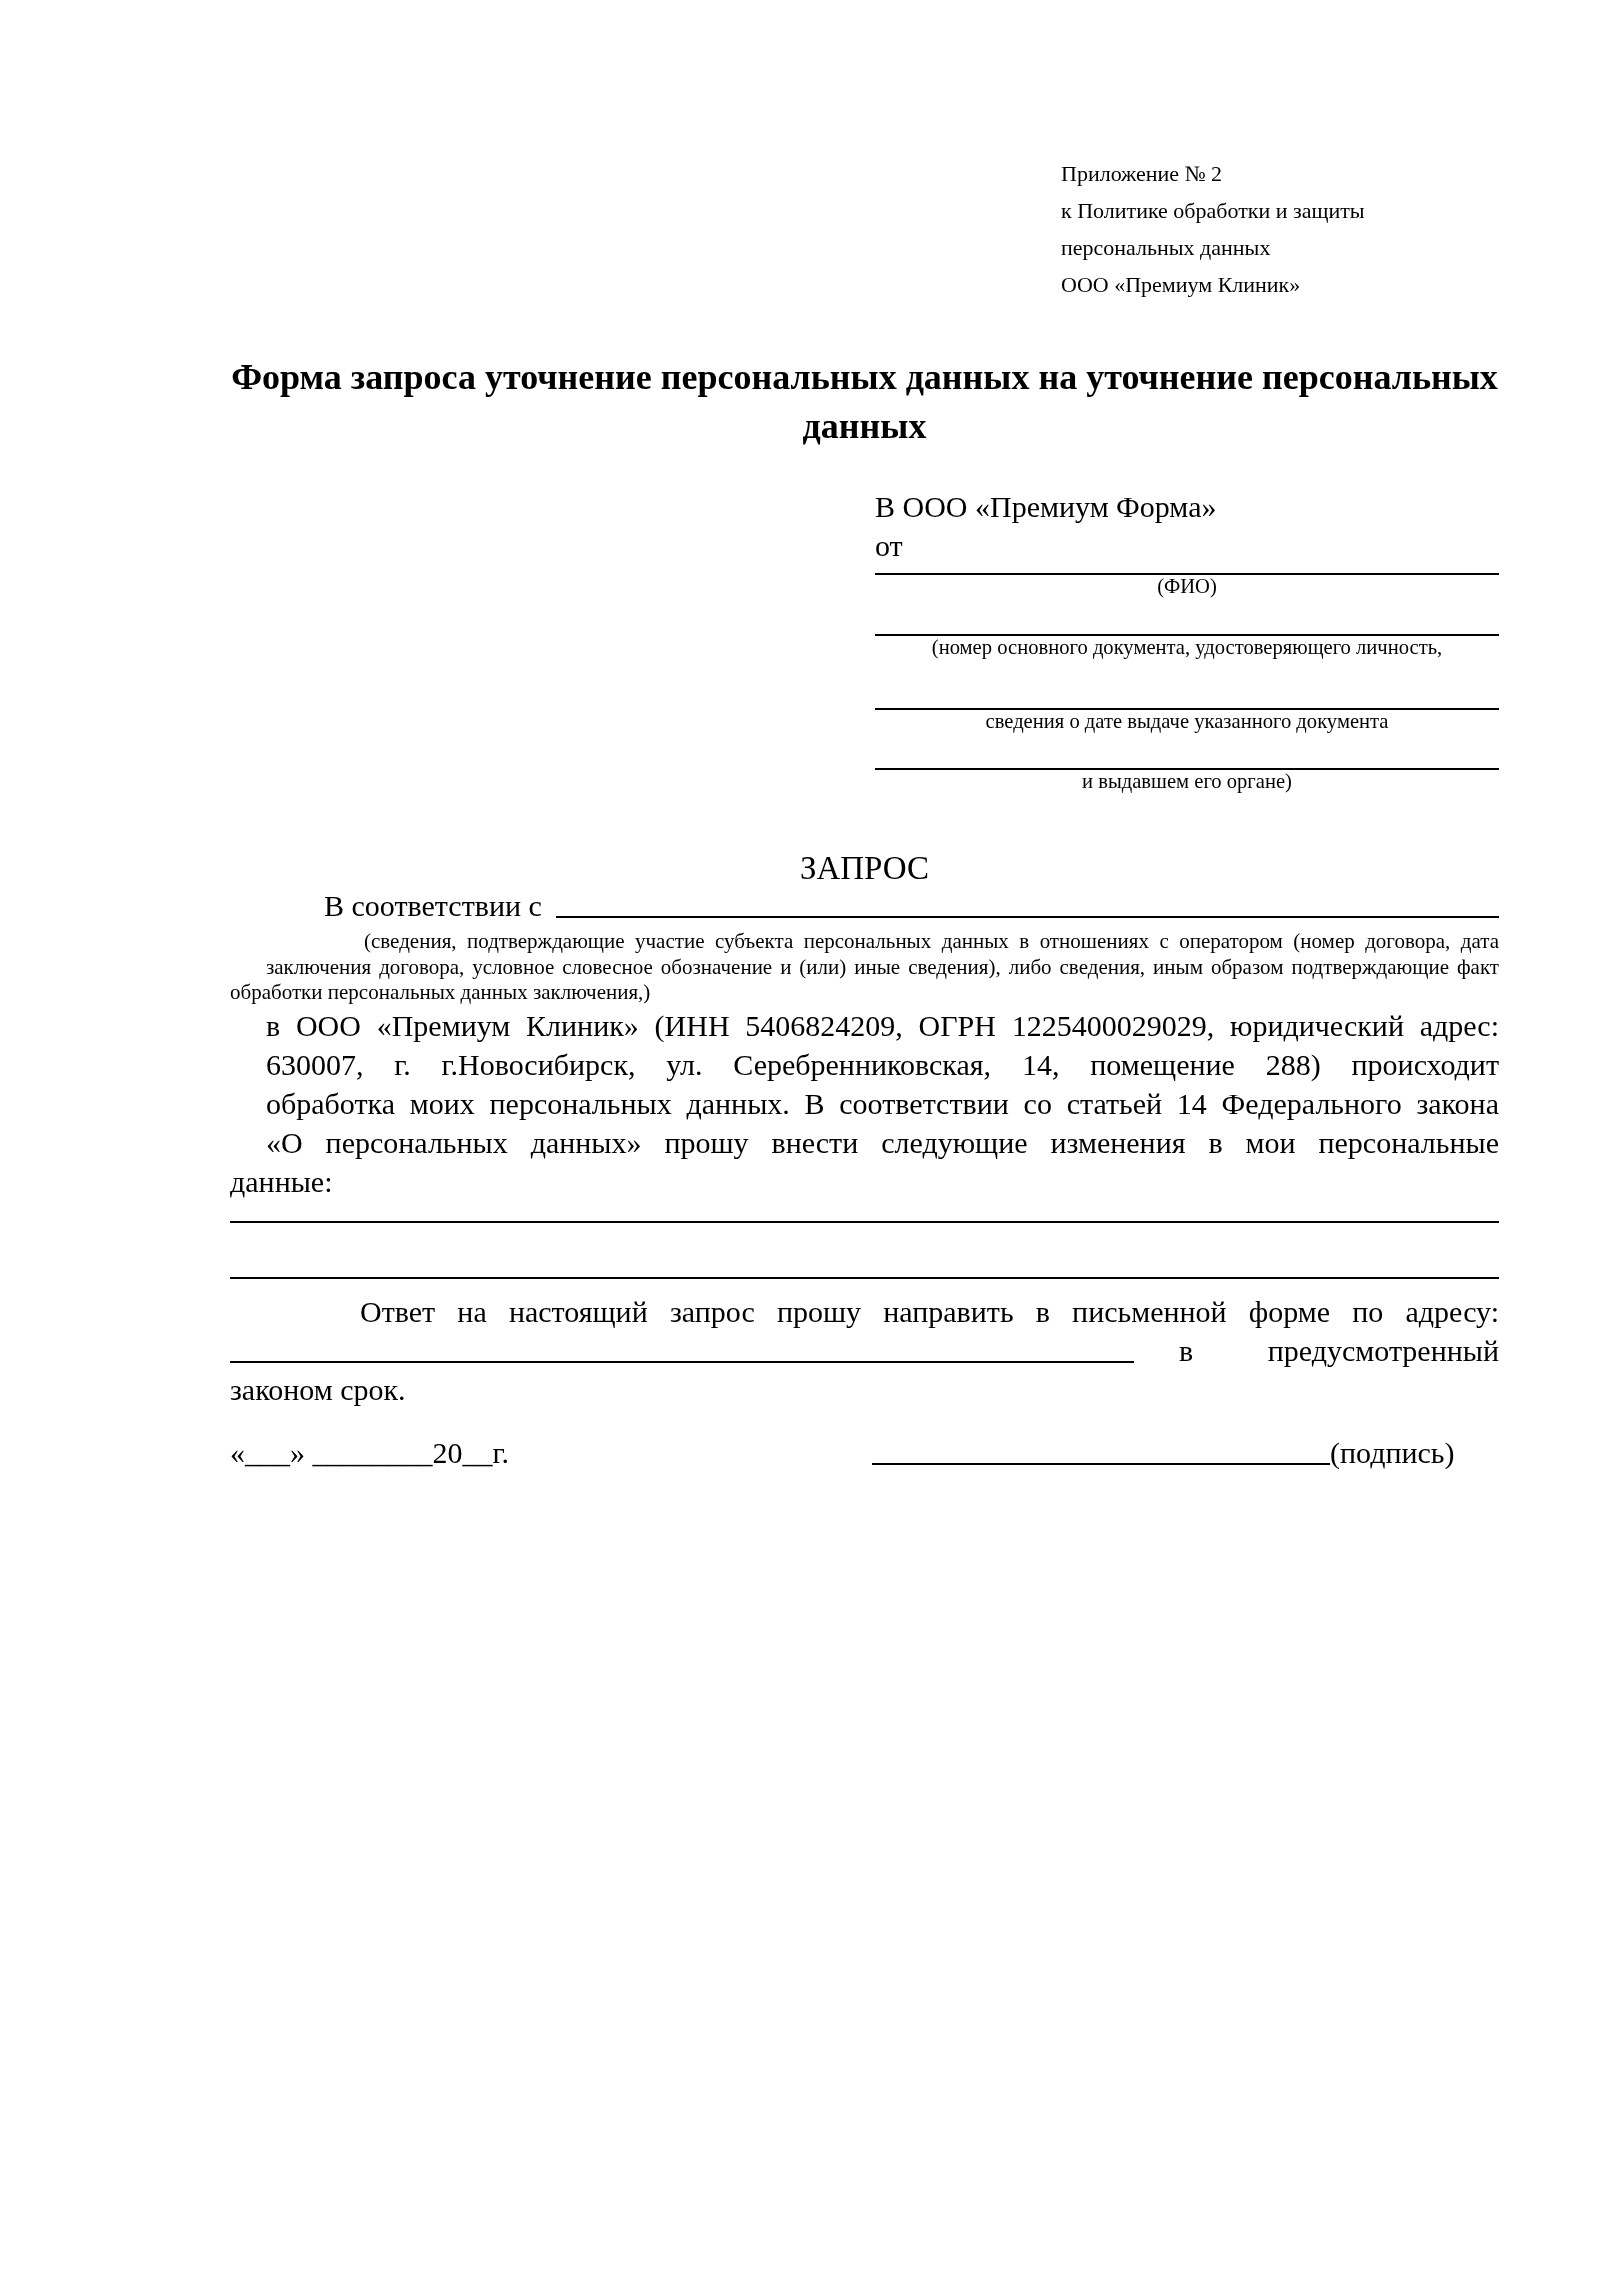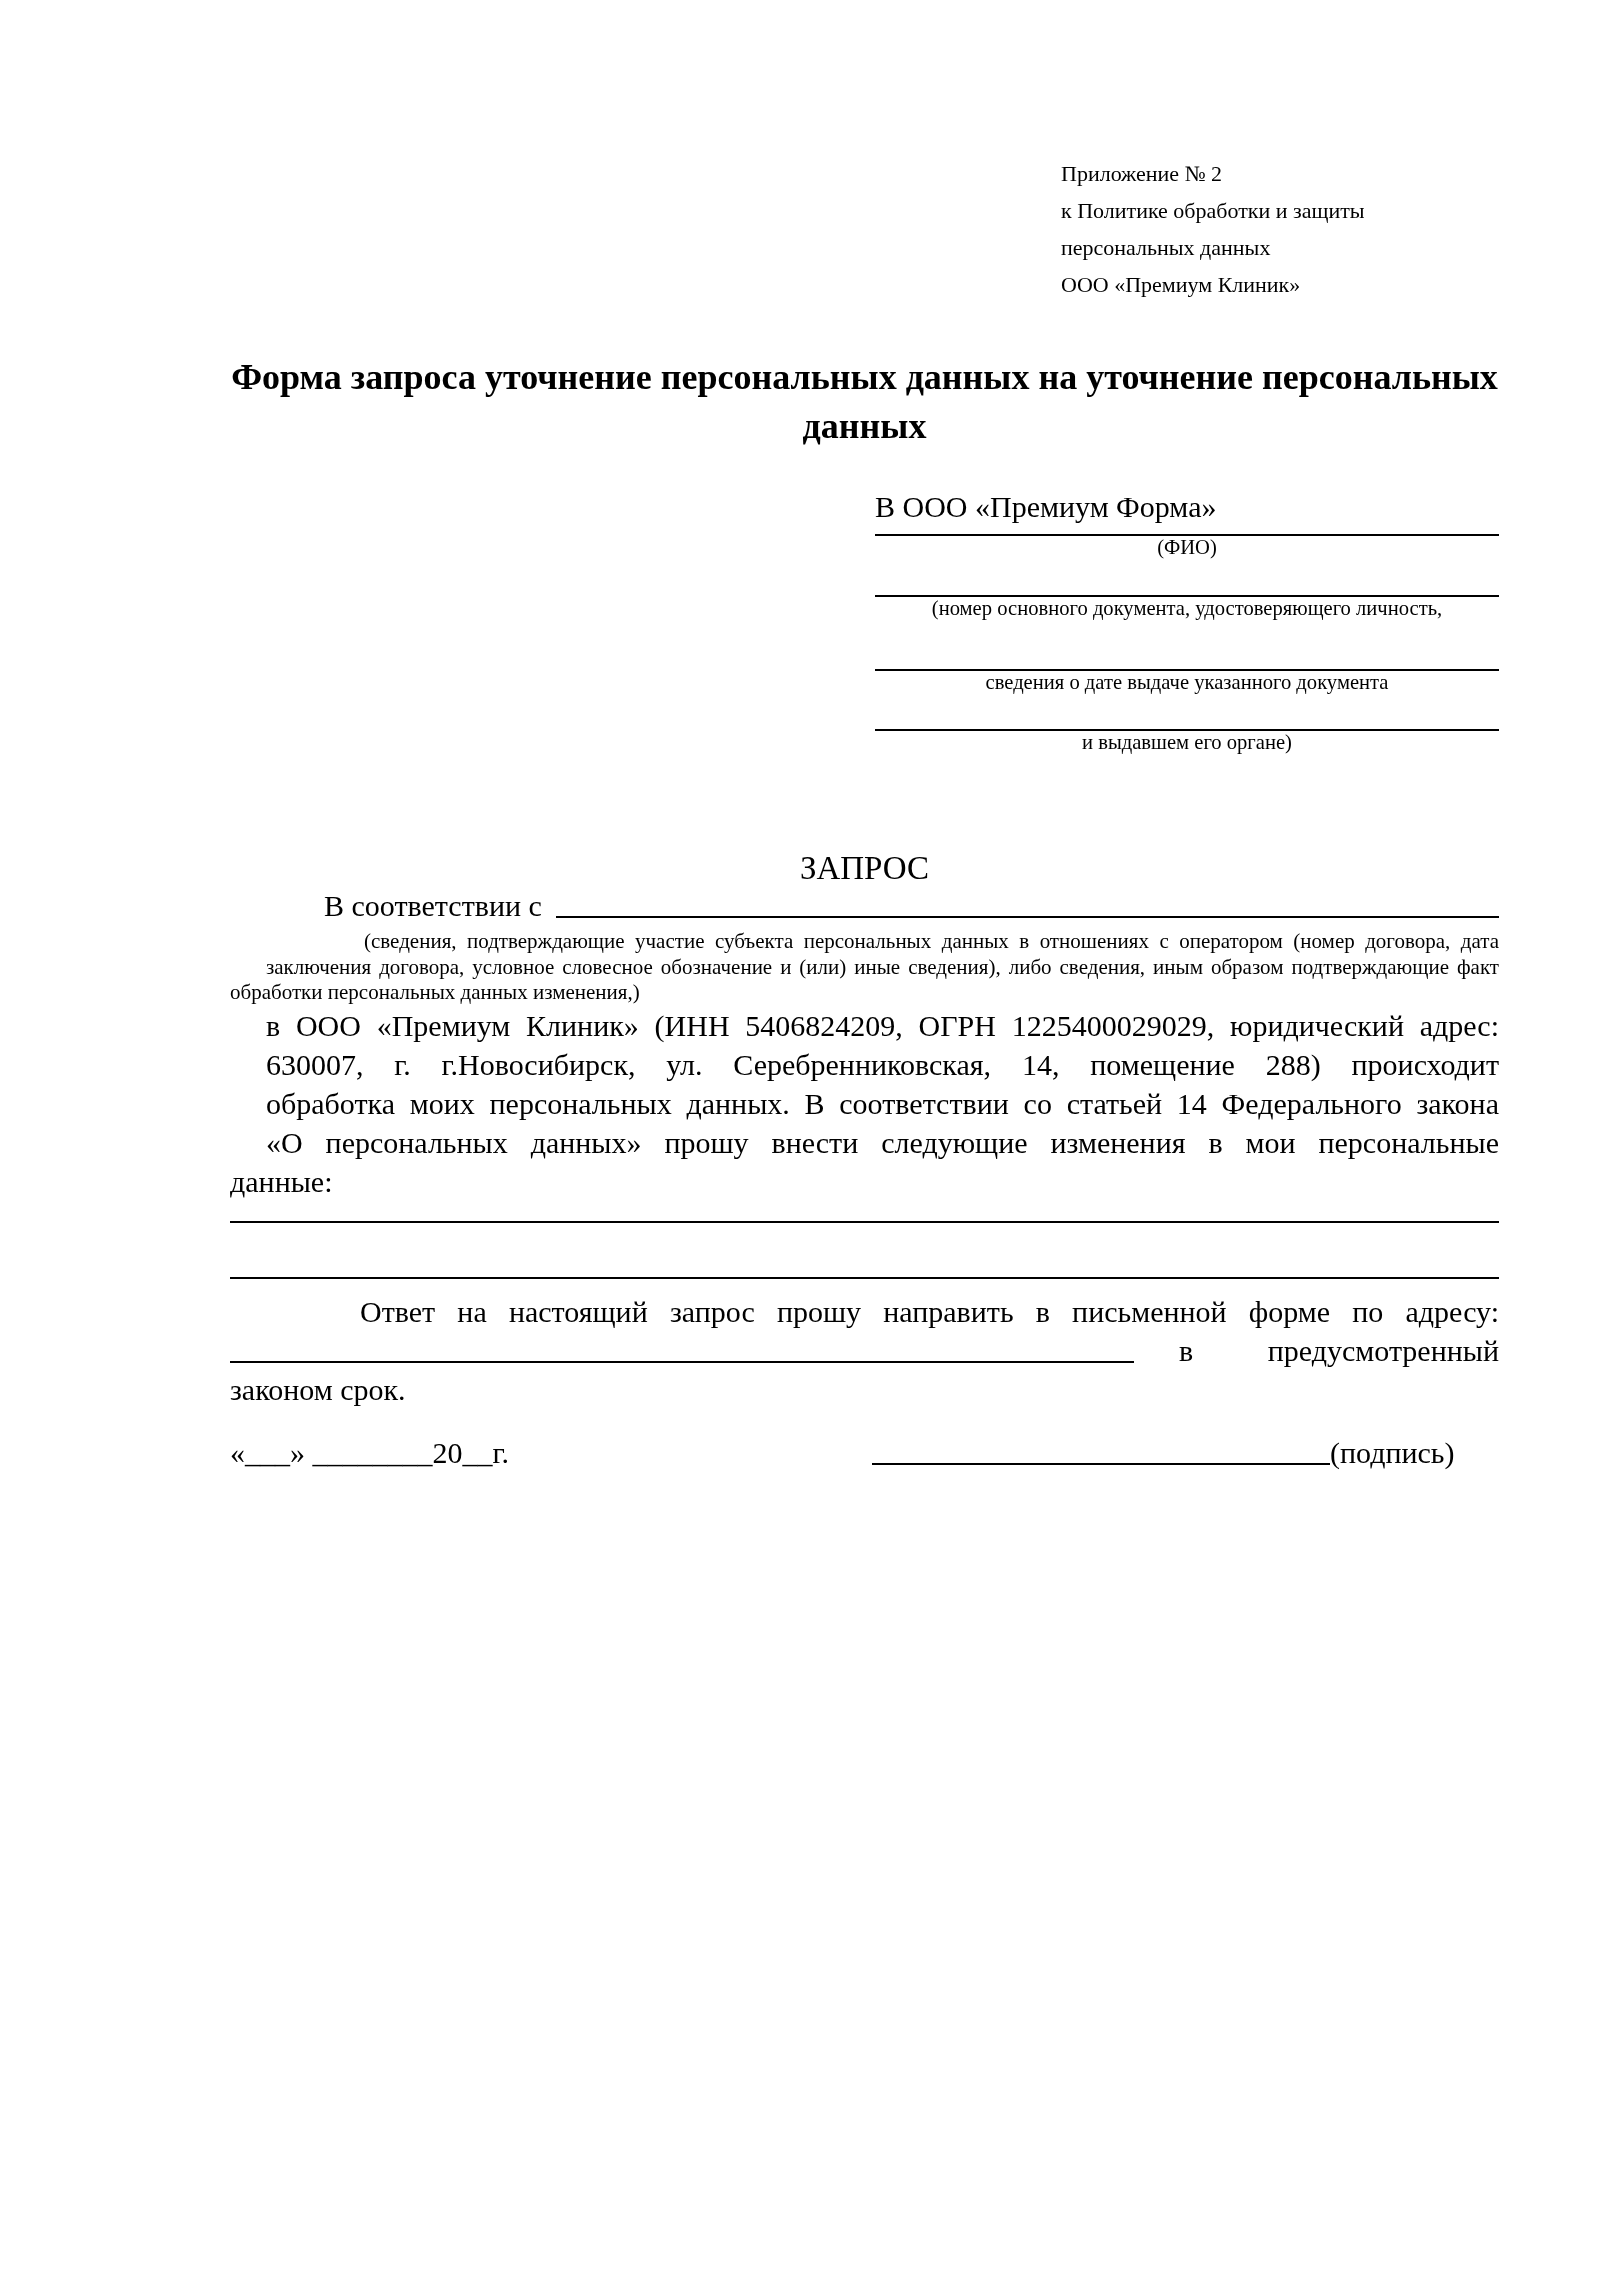--- a/index.html
+++ b/index.html
@@ -58,20 +58,21 @@
     <div>Приложение № 2</div>
     <div>к Политике обработки и защиты</div>
     <div>персональных данных</div>
     <div>ООО «Премиум Клиник»</div>
   </div>
 
   <h1 class="doc-title">Форма запроса уточнение персональных данных на уточнение персональных данных</h1>
 
   <div class="addressee">
     <div>В ООО «Премиум Форма»</div>
+    <div>от</div>
     <div class="field-line"></div>
     <div class="field-label">(ФИО)</div>
     <div class="sp29"></div>
     <div class="field-line"></div>
     <div class="field-label">(номер основного документа, удостоверяющего личность,</div>
     <div class="sp42"></div>
     <div class="field-line"></div>
     <div class="field-label">сведения о дате выдаче указанного документа</div>
     <div class="sp27"></div>
     <div class="field-line"></div>
@@ -81,21 +82,21 @@
   <div class="request-heading">ЗАПРОС</div>
 
   <div class="intro-row">
     <span class="intro-text">В соответствии с</span>
     <span class="blank-fill"></span>
   </div>
 
   <div class="note">
     <div class="indent jlast">(сведения, подтверждающие участие субъекта персональных данных в отношениях с оператором (номер договора, дата</div>
     <div class="jlast">заключения договора, условное словесное обозначение и (или) иные сведения), либо сведения, иным образом подтверждающие факт</div>
-    <div>обработки персональных данных изменения,)</div>
+    <div>обработки персональных данных заключения,)</div>
   </div>
 
   <div class="body-par">
     <div class="jlast">в ООО «Премиум Клиник» (ИНН 5406824209, ОГРН 1225400029029, юридический адрес:</div>
     <div class="jlast">630007, г. г.Новосибирск, ул. Серебренниковская, 14, помещение 288) происходит</div>
     <div class="jlast">обработка моих персональных данных. В соответствии со статьей 14 Федерального закона</div>
     <div class="jlast">«О персональных данных» прошу внести следующие изменения в мои персональные</div>
     <div>данные:</div>
   </div>
 

